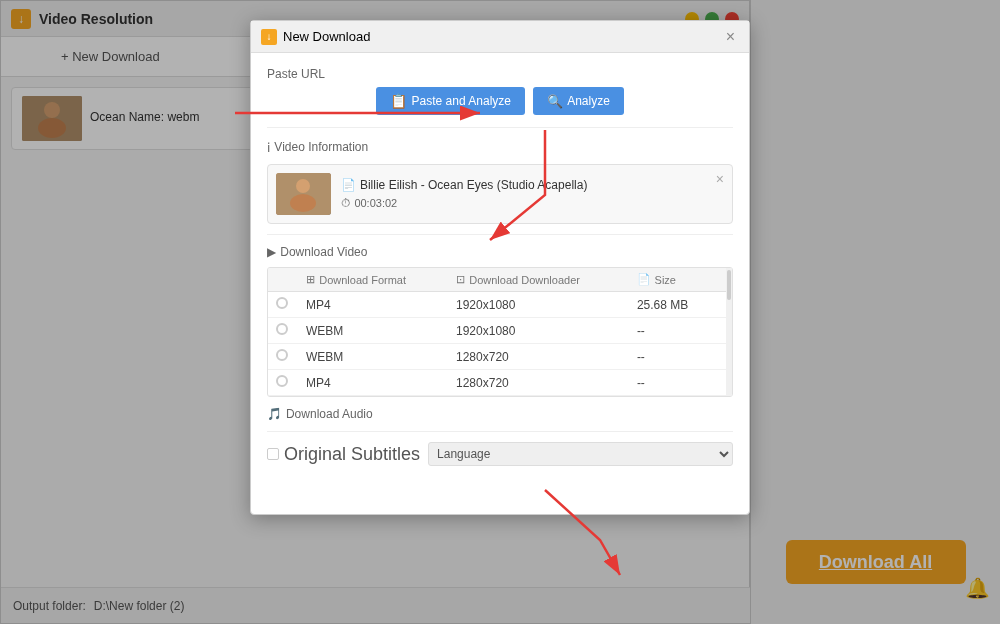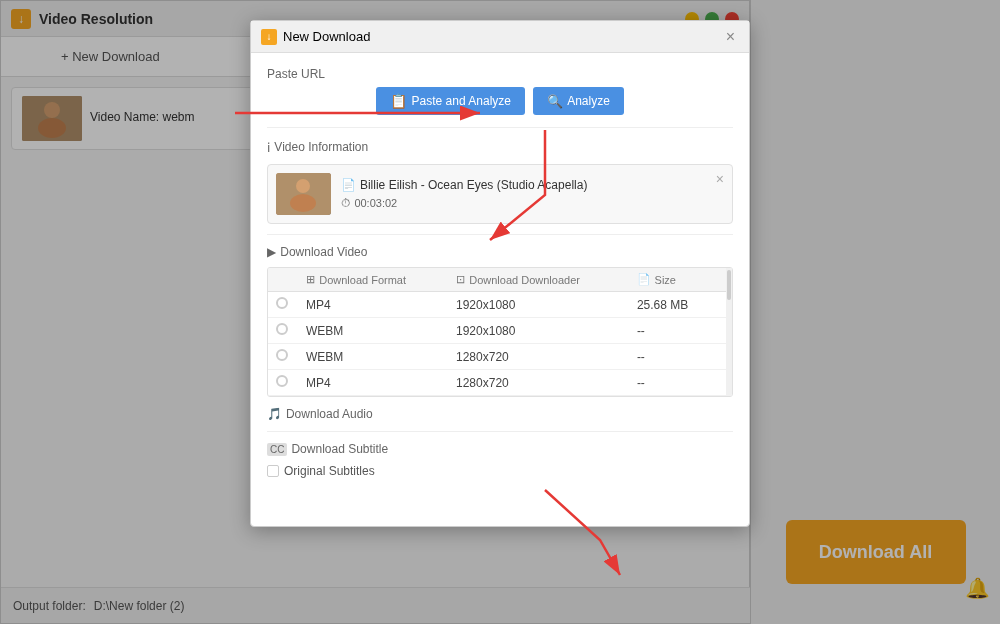--- a/index.html
+++ b/index.html
@@ -147,32 +147,33 @@
       border-left: 1px solid #ccc;
       display: flex;
       flex-direction: column;
       align-items: center;
       justify-content: flex-end;
       padding-bottom: 20px;
     }
 
     .download-all-btn {
       width: 180px;
-      height: 64px;
+      height: 44px;
       background: #f5a623;
       color: white;
       font-size: 18px;
       font-weight: bold;
       border: none;
       border-radius: 6px;
       cursor: pointer;
       display: flex;
       align-items: center;
       justify-content: center;
       margin-bottom: 20px;
+      text-decoration: underline;
     }
 
     .alarm-icon {
       position: absolute;
       bottom: 24px;
       right: 10px;
       font-size: 20px;
       color: #f5a623;
       cursor: pointer;
     }
@@ -456,21 +457,21 @@
     .subtitle-row {
       display: flex;
       align-items: center;
       gap: 8px;
     }
 
     .checkbox-label {
       display: flex;
       align-items: center;
       gap: 5px;
-      font-size: 12px;
+      font-size: 18px;
       color: #555;
       cursor: pointer;
     }
 
     .checkbox-box {
       width: 12px; height: 12px;
       border: 1px solid #ccc;
       border-radius: 2px;
       background: white;
     }
@@ -557,21 +558,21 @@
 
           <svg width="60" height="45" viewBox="0 0 60 45">
             <rect width="60" height="45" fill="#b0906a"></rect>
             <circle cx="30" cy="14" r="8" fill="#d4a070"></circle>
             <ellipse cx="30" cy="32" rx="14" ry="10" fill="#c08050"></ellipse>
           </svg>
         </div>
       </div>
       <div class="download-info">
         <div class="download-filename">
-          <span>Video Name:</span>
+          <span>Ocean Name:</span>
           <span>webm</span>
         </div>
       </div>
     </div>
   </div>
 
   <div class="app-bottom">
     <span>Output folder:</span>
     <span>D:\New folder (2)</span>
   </div>
@@ -715,29 +716,28 @@
       <div class="download-audio-section">
         <div class="section-header">
           <span style="font-size:12px;">🎵</span>
           <span>Download Audio</span>
         </div>
       </div>
 
       <hr class="divider">
 
       <div class="subtitle-section">
-        <div class="section-header">
-          <span style="font-size:11px; background:#ddd; padding:1px 3px; border-radius:2px; font-size:10px;">CC</span>
-          <span>Download Subtitle</span>
-        </div>
         <div class="subtitle-row">
           <label class="checkbox-label">
             <div class="checkbox-box"></div>
             <span>Original Subtitles</span>
           </label>
+          <select class="lang-select">
+            <option>Language</option>
+          </select>
         </div>
       </div>
     </div>
 
     <div class="modal-footer">
       
       
     </div>
   </div>
 </div>

